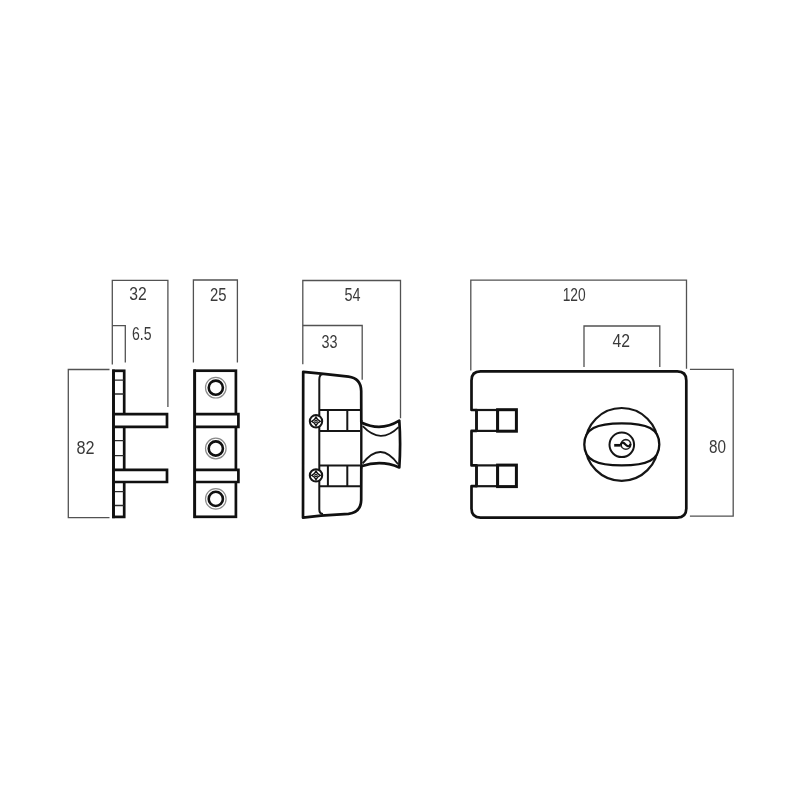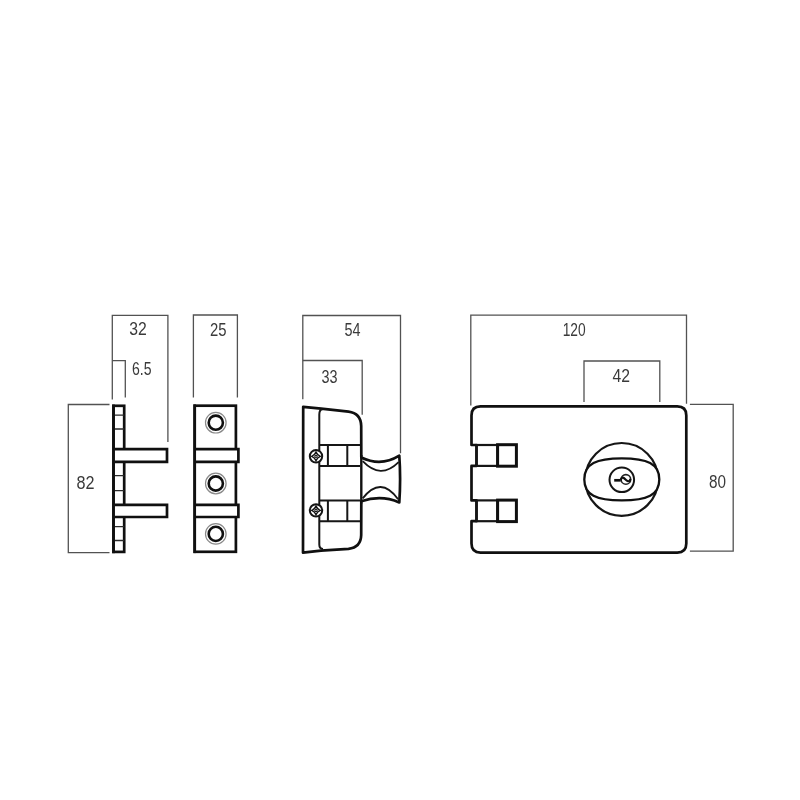--- a/index.html
+++ b/index.html
@@ -1,16 +1,16 @@
 <!DOCTYPE html>
 <html><head>
 <meta charset="utf-8">
 <style>
   html,body{margin:0;padding:0;background:#ffffff;}
-  .page{width:800px;height:669px;position:relative;background:#fff;margin-top:35px;}
+  .page{width:800px;height:669px;position:relative;background:#fff;}
   text{font-family:"Liberation Sans",sans-serif;fill:#3a3a3a;font-size:17.5px;}
 </style>
 </head>
 <body>
 
 <div class="page">
 <svg width="800" height="800" viewBox="0 0 800 800">
 <g fill="none" stroke-linecap="butt">
 
 <path d="M112.3,364.5 V280.3 H167.9 V407" stroke="#525252" stroke-width="1.3"></path>

